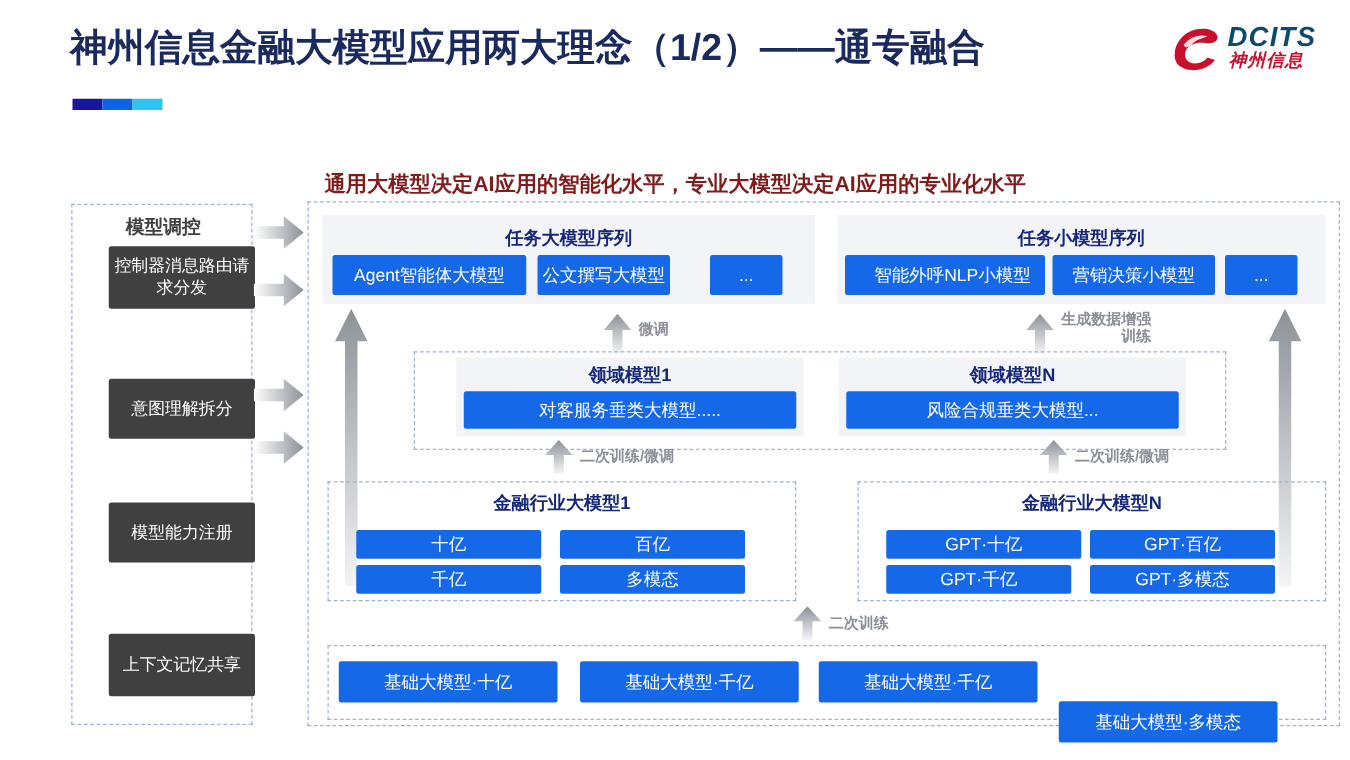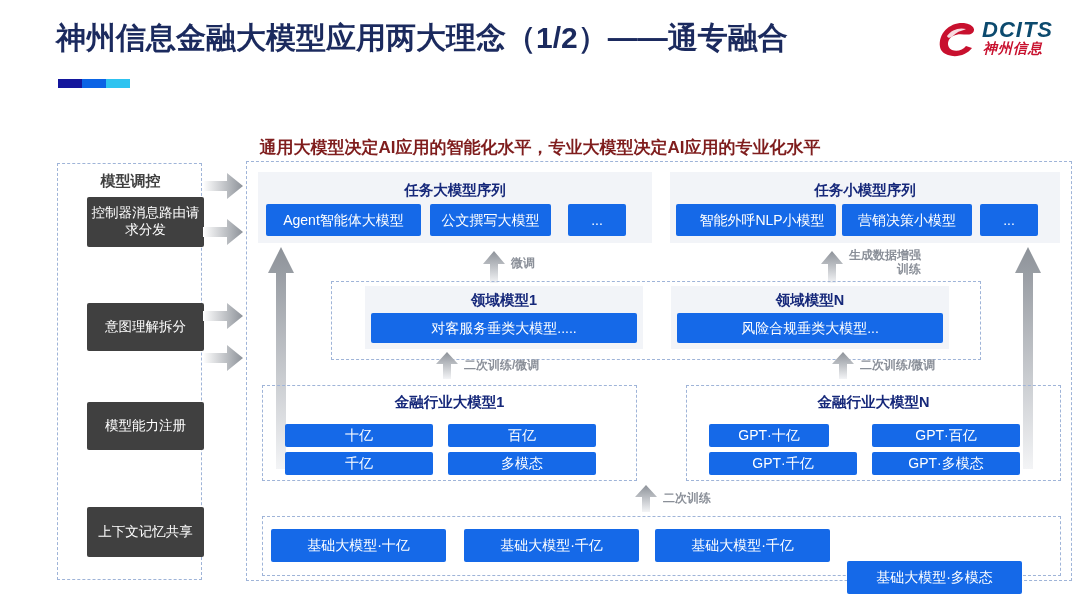--- a/index.html
+++ b/index.html
@@ -113,21 +113,21 @@
 <svg class="arrow-r" style="left:203px;top:345px;" viewBox="0 0 40 26">
   <path d="M0 8 H24 V0 L40 13 L24 26 V18 H0 Z" fill="url(#gRight)"></path>
 </svg>
 
 <div class="outer dashed"></div>
 
 <div class="seq-panel" style="left:258px;top:172px;width:394px;height:71px;">
   <div class="seq-title">任务大模型序列</div>
 </div>
 <div class="bbox" style="position:absolute;left:266px;top:204px;width:155px;height:32px;">Agent智能体大模型</div>
-<div class="bbox" style="position:absolute;left:430px;top:204px;width:121px;height:32px;">公文撰写大模型</div>
+<div class="bbox" style="position:absolute;left:430px;top:204px;width:106px;height:32px;">公文撰写大模型</div>
 <div class="bbox" style="position:absolute;left:568px;top:204px;width:58px;height:32px;">...</div>
 
 <div class="seq-panel" style="left:670px;top:172px;width:390px;height:71px;">
   <div class="seq-title">任务小模型序列</div>
 </div>
 <div class="bbox" style="position:absolute;left:676px;top:204px;width:160px;height:32px;padding-left:16px;">智能外呼NLP小模型</div>
 <div class="bbox" style="position:absolute;left:842px;top:204px;width:130px;height:32px;">营销决策小模型</div>
 <div class="bbox" style="position:absolute;left:980px;top:204px;width:58px;height:32px;">...</div>
 
 <svg class="arrow-u tall" style="left:268px;top:247px;height:222px;" viewBox="0 0 26 222" preserveAspectRatio="none">
@@ -173,21 +173,21 @@
   <div class="panel-title" style="padding-top:7px;">金融行业大模型1</div>
 </div>
 <div class="bbox" style="position:absolute;left:285px;top:424px;width:148px;height:23px;">十亿</div>
 <div class="bbox" style="position:absolute;left:448px;top:424px;width:148px;height:23px;">百亿</div>
 <div class="bbox" style="position:absolute;left:285px;top:452px;width:148px;height:23px;">千亿</div>
 <div class="bbox" style="position:absolute;left:448px;top:452px;width:148px;height:23px;">多模态</div>
 
 <div class="dashed" style="position:absolute;left:686px;top:385px;width:375px;height:96px;">
   <div class="panel-title" style="padding-top:7px;">金融行业大模型N</div>
 </div>
-<div class="bbox" style="position:absolute;left:709px;top:424px;width:120px;height:23px;">GPT·十亿</div>
+<div class="bbox" style="position:absolute;left:709px;top:424px;width:156px;height:23px;">GPT·十亿</div>
 <div class="bbox" style="position:absolute;left:872px;top:424px;width:148px;height:23px;">GPT·百亿</div>
 <div class="bbox" style="position:absolute;left:709px;top:452px;width:148px;height:23px;">GPT·千亿</div>
 <div class="bbox" style="position:absolute;left:872px;top:452px;width:148px;height:23px;">GPT·多模态</div>
 
 <svg class="arrow-u" style="left:635px;top:485px;height:27px;" viewBox="0 0 22 27" preserveAspectRatio="none">
   <path d="M7 27 H15 V12 H22 L11 0 L0 12 H7 Z" fill="url(#gUp)"></path>
 </svg>
 <div class="lbl" style="left:663px;top:491px;">二次训练</div>
 
 <div class="dashed" style="position:absolute;left:262px;top:516px;width:799px;height:60px;"></div>

